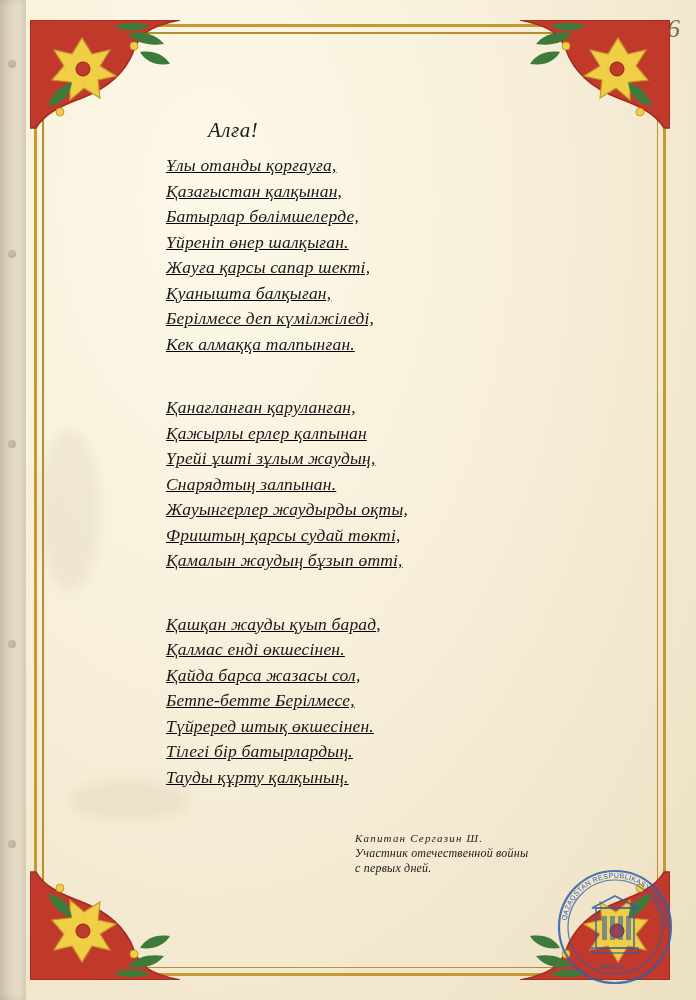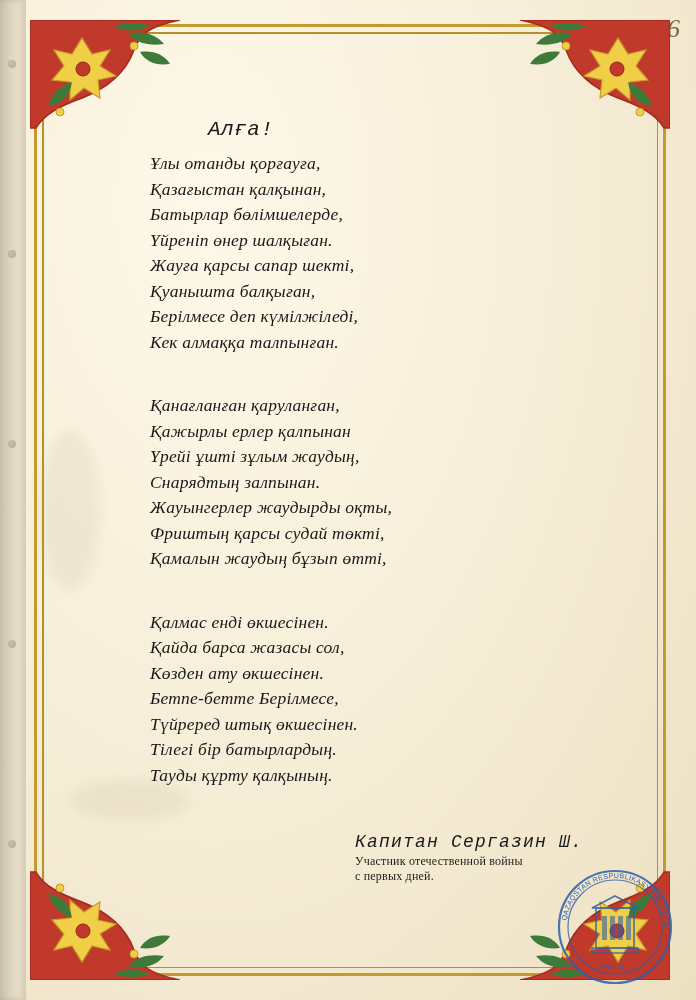--- a/index.html
+++ b/index.html
@@ -87,56 +87,58 @@
   .corner.br { right: 4px; bottom: 4px; transform: scale(-1,-1); }
 
   
   #content {
     position: absolute;
     left: 150px;
     top: 118px;
     width: 430px;
   }
   .poem-title {
-    font-family: Liberation Mono, monospace;
+    font-family: Liberation Serif, serif;
     font-style: italic;
     font-size: 21px;
     color: #1b1b1b;
     margin: 0 0 10px 58px;
     letter-spacing: .5px;
   }
   .stanza {
-    margin: 0 0 38px 0;
+    margin: 0 0 38px 16px;
+    text-decoration: underline;
   }
   .verse-line {
     font-family: "Liberation Serif", serif;
     font-style: italic;
     font-size: 17.5px;
     line-height: 25.5px;
     color: #171717;
     white-space: pre;
     letter-spacing: .2px;
   }
 
   #signature {
     position: absolute;
     left: 355px;
     top: 832px;
     width: 300px;
   }
   .sig-name {
-    font-family: Liberation Mono, monospace;
-    font-style: italic;
-    font-size: 18px;
+    font-family: Liberation Serif, serif;
+    font-style: italic;
+    font-size: 11px;
     color: #1b1b1b;
     letter-spacing: 1.2px;
     margin-bottom: 2px;
   }
   .sig-note {
     font-family: "Liberation Serif", serif;
+    font-style: italic;
     font-size: 12px;
     line-height: 15px;
     color: #1b1b1b;
     letter-spacing: .2px;
   }
 
   
   #archive-stamp {
     position: absolute;
     right: 16px;
@@ -277,23 +279,23 @@
       <div class="verse-line">Қанағланған қаруланған,</div>
       <div class="verse-line">Қажырлы ерлер қалпынан</div>
       <div class="verse-line">Үрейі ұшті зұлым жаудың,</div>
       <div class="verse-line">Снарядтың залпынан.</div>
       <div class="verse-line">Жауынгерлер жаудырды оқты,</div>
       <div class="verse-line">Фриштың қарсы судай төкті,</div>
       <div class="verse-line">Қамалын жаудың бұзып өтті,</div>
     </div>
 
     <div class="stanza">
+      <div class="verse-line">Қашқан жауды қуып барад,</div>
       <div class="verse-line">Қалмас енді өкшесінен.</div>
       <div class="verse-line">Қайда барса жазасы сол,</div>
-      <div class="verse-line">Көзден ату өкшесінен.</div>
       <div class="verse-line">Бетпе-бетте Берілмесе,</div>
       <div class="verse-line">Түйреред штық өкшесінен.</div>
       <div class="verse-line">Тілегі бір батырлардың.</div>
       <div class="verse-line">Тауды құрту қалқының.</div>
     </div>
   </div>
 
   <div id="signature">
     <div class="sig-name">Капитан  Сергазин Ш.</div>
     <div class="sig-note">Участник отечественной войны</div>

